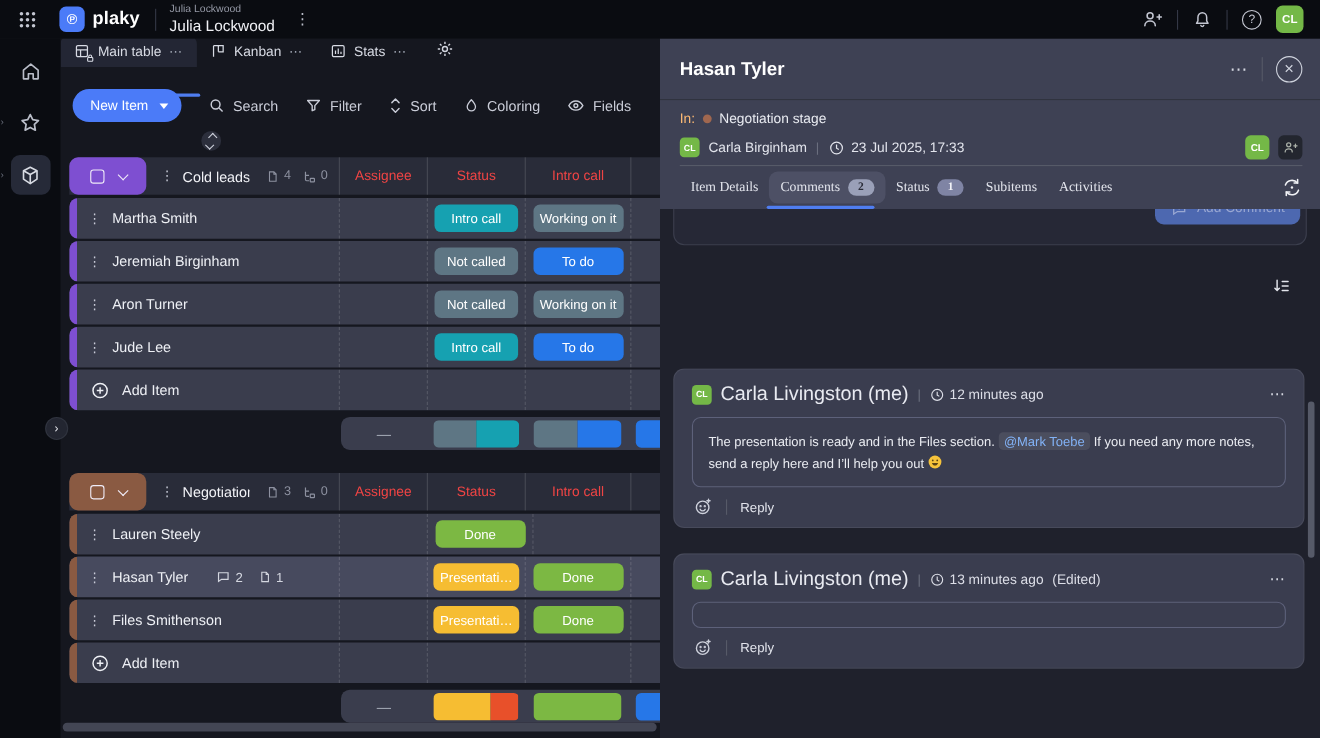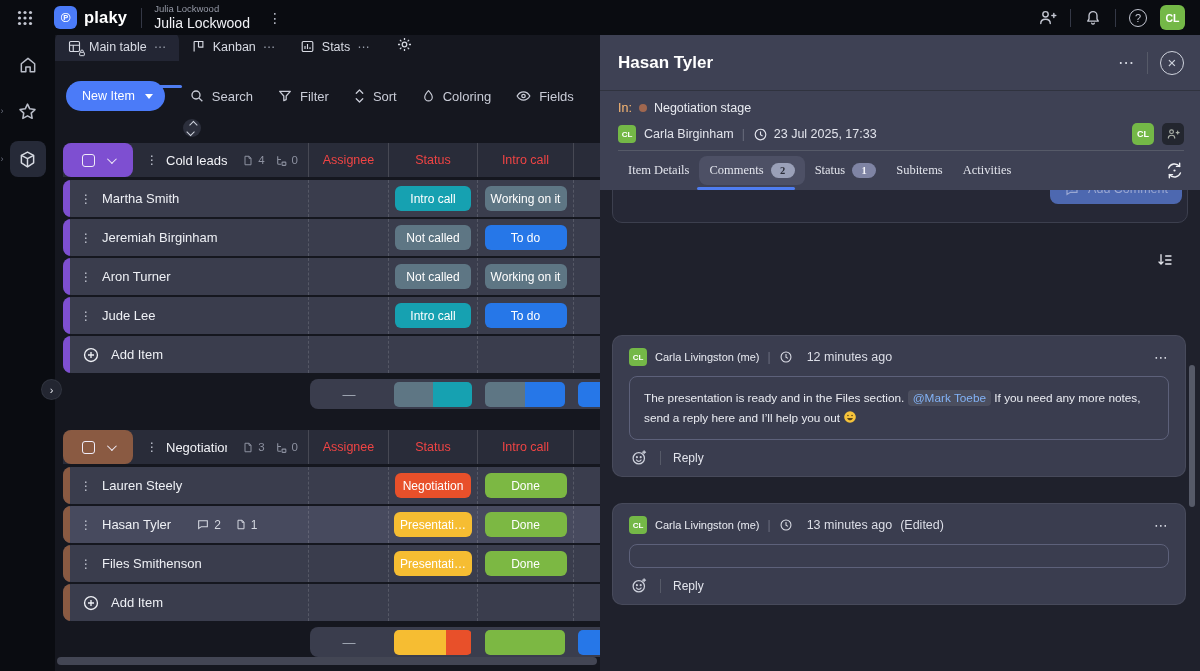--- a/index.html
+++ b/index.html
@@ -151,22 +151,22 @@
   .addcomment-btn { height:30px; border-radius:8px; background:#4d68b0; color:#99a7d2; font-size:12.5px;
     display:flex; align-items:center; gap:8px; padding:0 14px; }
   .sortc-btn { position:absolute; right:26px; top:62px; color:#e3e5ec; }
   .vscrollbar { position:absolute; right:5px; top:175px; width:6px; height:142px; border-radius:3px; background:#565a68; }
 
   .ccard { position:absolute; left:12px; width:574px; background:#3a3d4f; border:1px solid rgba(255,255,255,.07);
     border-radius:10px; padding:12px 16px 10px 16px; }
   .ccard.c1 { top:145px; }
   .ccard.c2 { top:313px; }
   .chead { display:flex; align-items:center; gap:8px; }
-  .cauthor { color:#e8eaf1; font-size:11px; font-weight:500; }
-  .ctime { color:#dcdee7; font-size:12.5px; display:flex; align-items:center; gap:14px; }
+  .cauthor { color:#e8eaf1; font-size:18px; font-weight:500; }
+  .ctime { color:#dcdee7; font-size:12.5px; display:flex; align-items:center; gap:4px; }
   .cedited { color:#dcdee7; font-size:12.5px; }
   .chead .p-kebab { margin-left:auto; font-size:14px; }
   .cbox { margin-top:10px; border:1px solid #5d617a; border-radius:8px; padding:11px 14px;
     color:#eaecf2; font-size:11.8px; line-height:20px; }
   .mention { color:#82b2f6; background:rgba(255,255,255,.09); border-radius:4px; padding:1px 5px; }
   .cbold { font-weight:700; color:#f2f3f8; }
   .cfoot { display:flex; align-items:center; gap:12px; margin-top:9px; padding-left:2px; }
   .react-btn { color:#cdd0db; position:relative; }
   .foot-sep { width:1px; height:14px; background:#565a68; }
   .reply { color:#e2e4ec; font-size:12px; }
@@ -501,23 +501,20 @@
         <div class="hcell cx"></div>
       </div>
 
       <div class="trow first">
         <span class="edge" style="background-color: rgb(138, 90, 66);"></span>
         <div class="namecell">
             <span class="grip">⋮</span>
             <span class="rname">Lauren Steely</span>
           </div>
         <div class="cell ca"></div>
-        <div class="cell cs">
-            <span class="chip" style="background-color: rgb(232, 80, 42);">Negotiation</span>
-          </div>
         <div class="cell ci">
             <span class="chip" style="background-color: rgb(124, 184, 67);">Done</span>
           </div>
         <div class="cell cx"></div>
       </div>
       <div class="trow selected">
         <span class="edge" style="background-color: rgb(138, 90, 66);"></span>
         <div class="namecell">
           <span class="grip">⋮</span>
           <span class="rname">Hasan Tyler</span>

